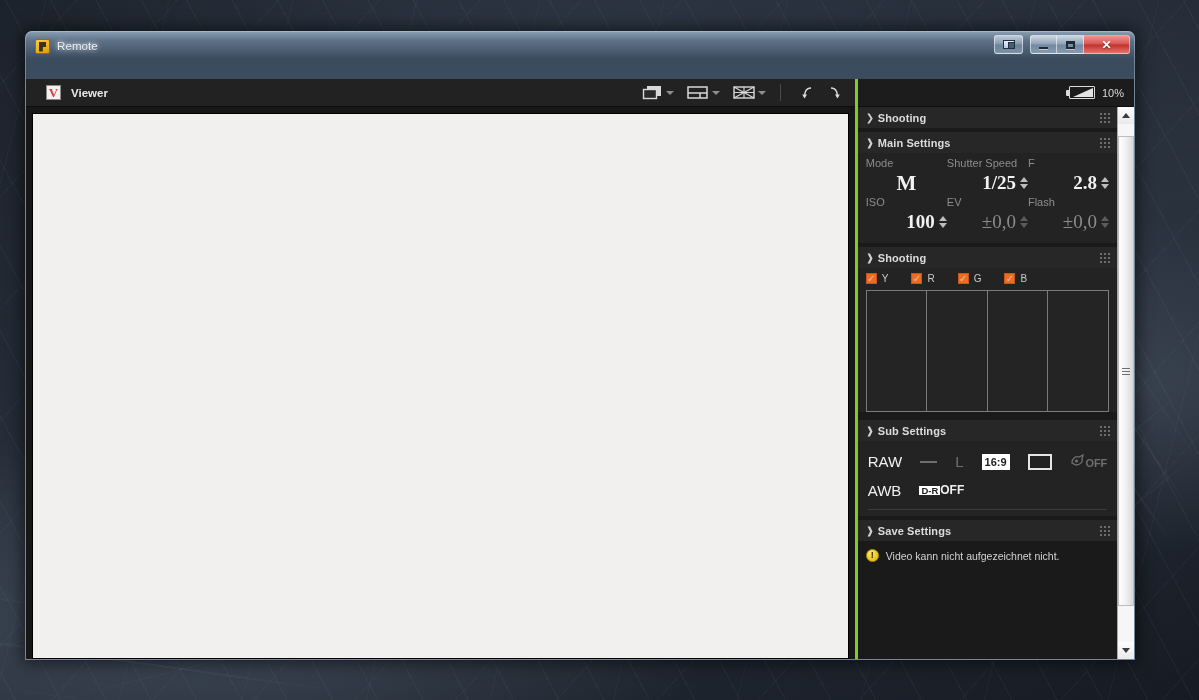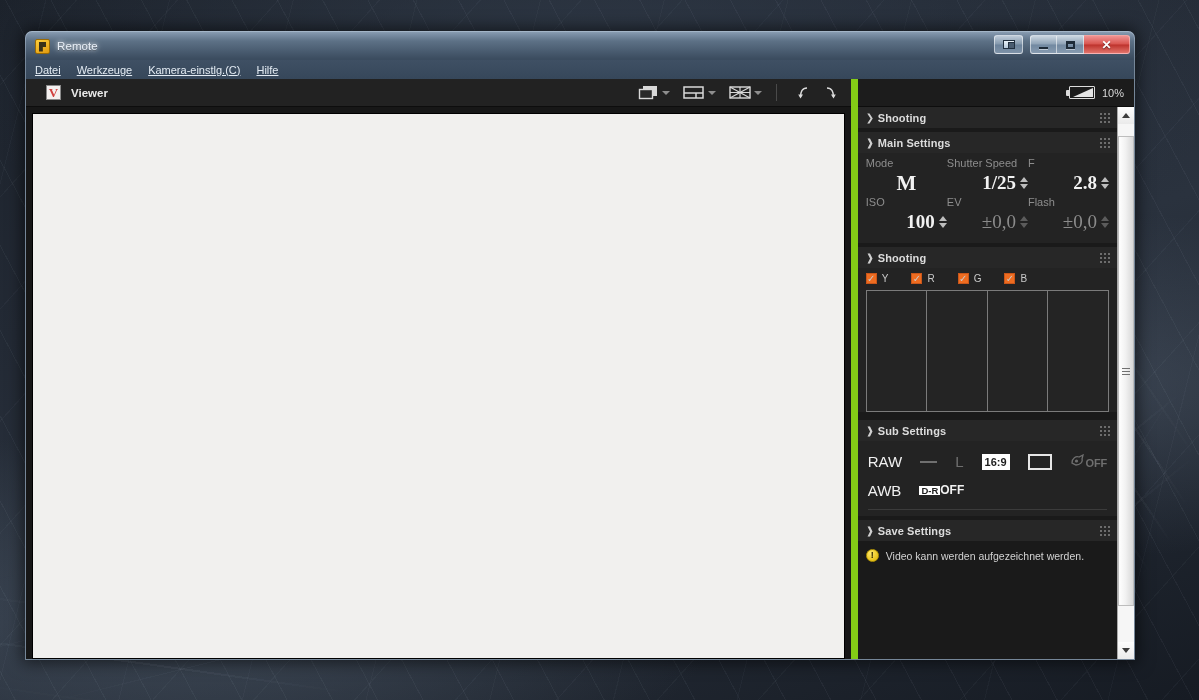--- a/index.html
+++ b/index.html
@@ -158,21 +158,21 @@
   .tool-group { display: flex; align-items: center; gap: 2px; margin-right: 12px; }
   .tool-btn { width: 24px; height: 20px; display: flex; align-items: center; justify-content: center; }
   .caret { width: 0; height: 0; border-left: 4px solid transparent; border-right: 4px solid transparent; border-top: 4px solid #8e8e8e; }
   .tool-sep { width: 1px; height: 17px; background: #4a4a4a; margin: 0 14px 0 2px; }
   .rot-btn { width: 26px; height: 20px; display:flex; align-items:center; justify-content:center; }
 
   #viewer-canvas { flex: 1 1 auto; background: #171717; padding: 6px 6px 0 6px; display: flex; }
   #canvas-white { flex: 1 1 auto; background: #f1f0ee; border: 1px solid #000; }
 
   
-  #right-panel { flex: 0 0 276px; display: flex; flex-direction: column; background: #1a1a1a; border-left: 7px solid #84cc16; }
+  #right-panel { flex: 0 0 276px; display: flex; flex-direction: column; background: #1a1a1a; border-left: 3px solid #84cc16; }
   #panel-top {
     height: 28px; flex: 0 0 28px;
     background: #1c1c1c; border-bottom: 1px solid #0d0d0d;
     display: flex; align-items: center; justify-content: flex-end; padding-right: 10px; gap: 7px;
   }
   #battery {
     width: 26px; height: 13px; border: 1.6px solid #dcdcdc; border-radius: 1px;
     position: relative; display: flex; align-items: center;
   }
   #battery::after { content:""; position:absolute; left:-4px; top:3px; width:3px; height:6px; background:#dcdcdc; border-radius:1px 0 0 1px; }
@@ -315,26 +315,20 @@
           <div class="capbtn cap-max">
             <div class="glyph-max"></div>
           </div>
           <div class="capbtn cap-close">
             <span class="glyph-close">✕</span>
           </div>
         </div>
       </div>
     </div>
 
-    <div id="menubar">
-      <div class="menu-item"><u>Datei</u></div>
-      <div class="menu-item"><u>Werkzeuge</u></div>
-      <div class="menu-item"><u>Kamera-einstlg.(C)</u></div>
-      <div class="menu-item"><u>Hilfe</u></div>
-    </div>
 
     <div id="appbody">
 
       <div id="left-col">
         <div id="viewer-header">
           <div id="viewer-logo">V</div>
           <div id="viewer-title">Viewer</div>
 
           <div id="viewer-tools">
             <div class="tool-group">
@@ -601,21 +595,21 @@
                     <i></i>
                     <i></i>
                     <i></i>
                     <i></i>
                     <i></i>
                     <i></i>
                   </span>
               </div>
               <div class="status-line">
                 <span class="warn-icon">!</span>
-                <span class="status-text">Video kann werden aufgezeichnet werden.</span>
+                <span class="status-text">Video kann nicht aufgezeichnet nicht.</span>
               </div>
             </div>
 
           </div>
 
           <div id="panel-scrollbar">
             <div class="sb-arrow up">
                 <i></i>
               </div>
             <div id="sb-track">

